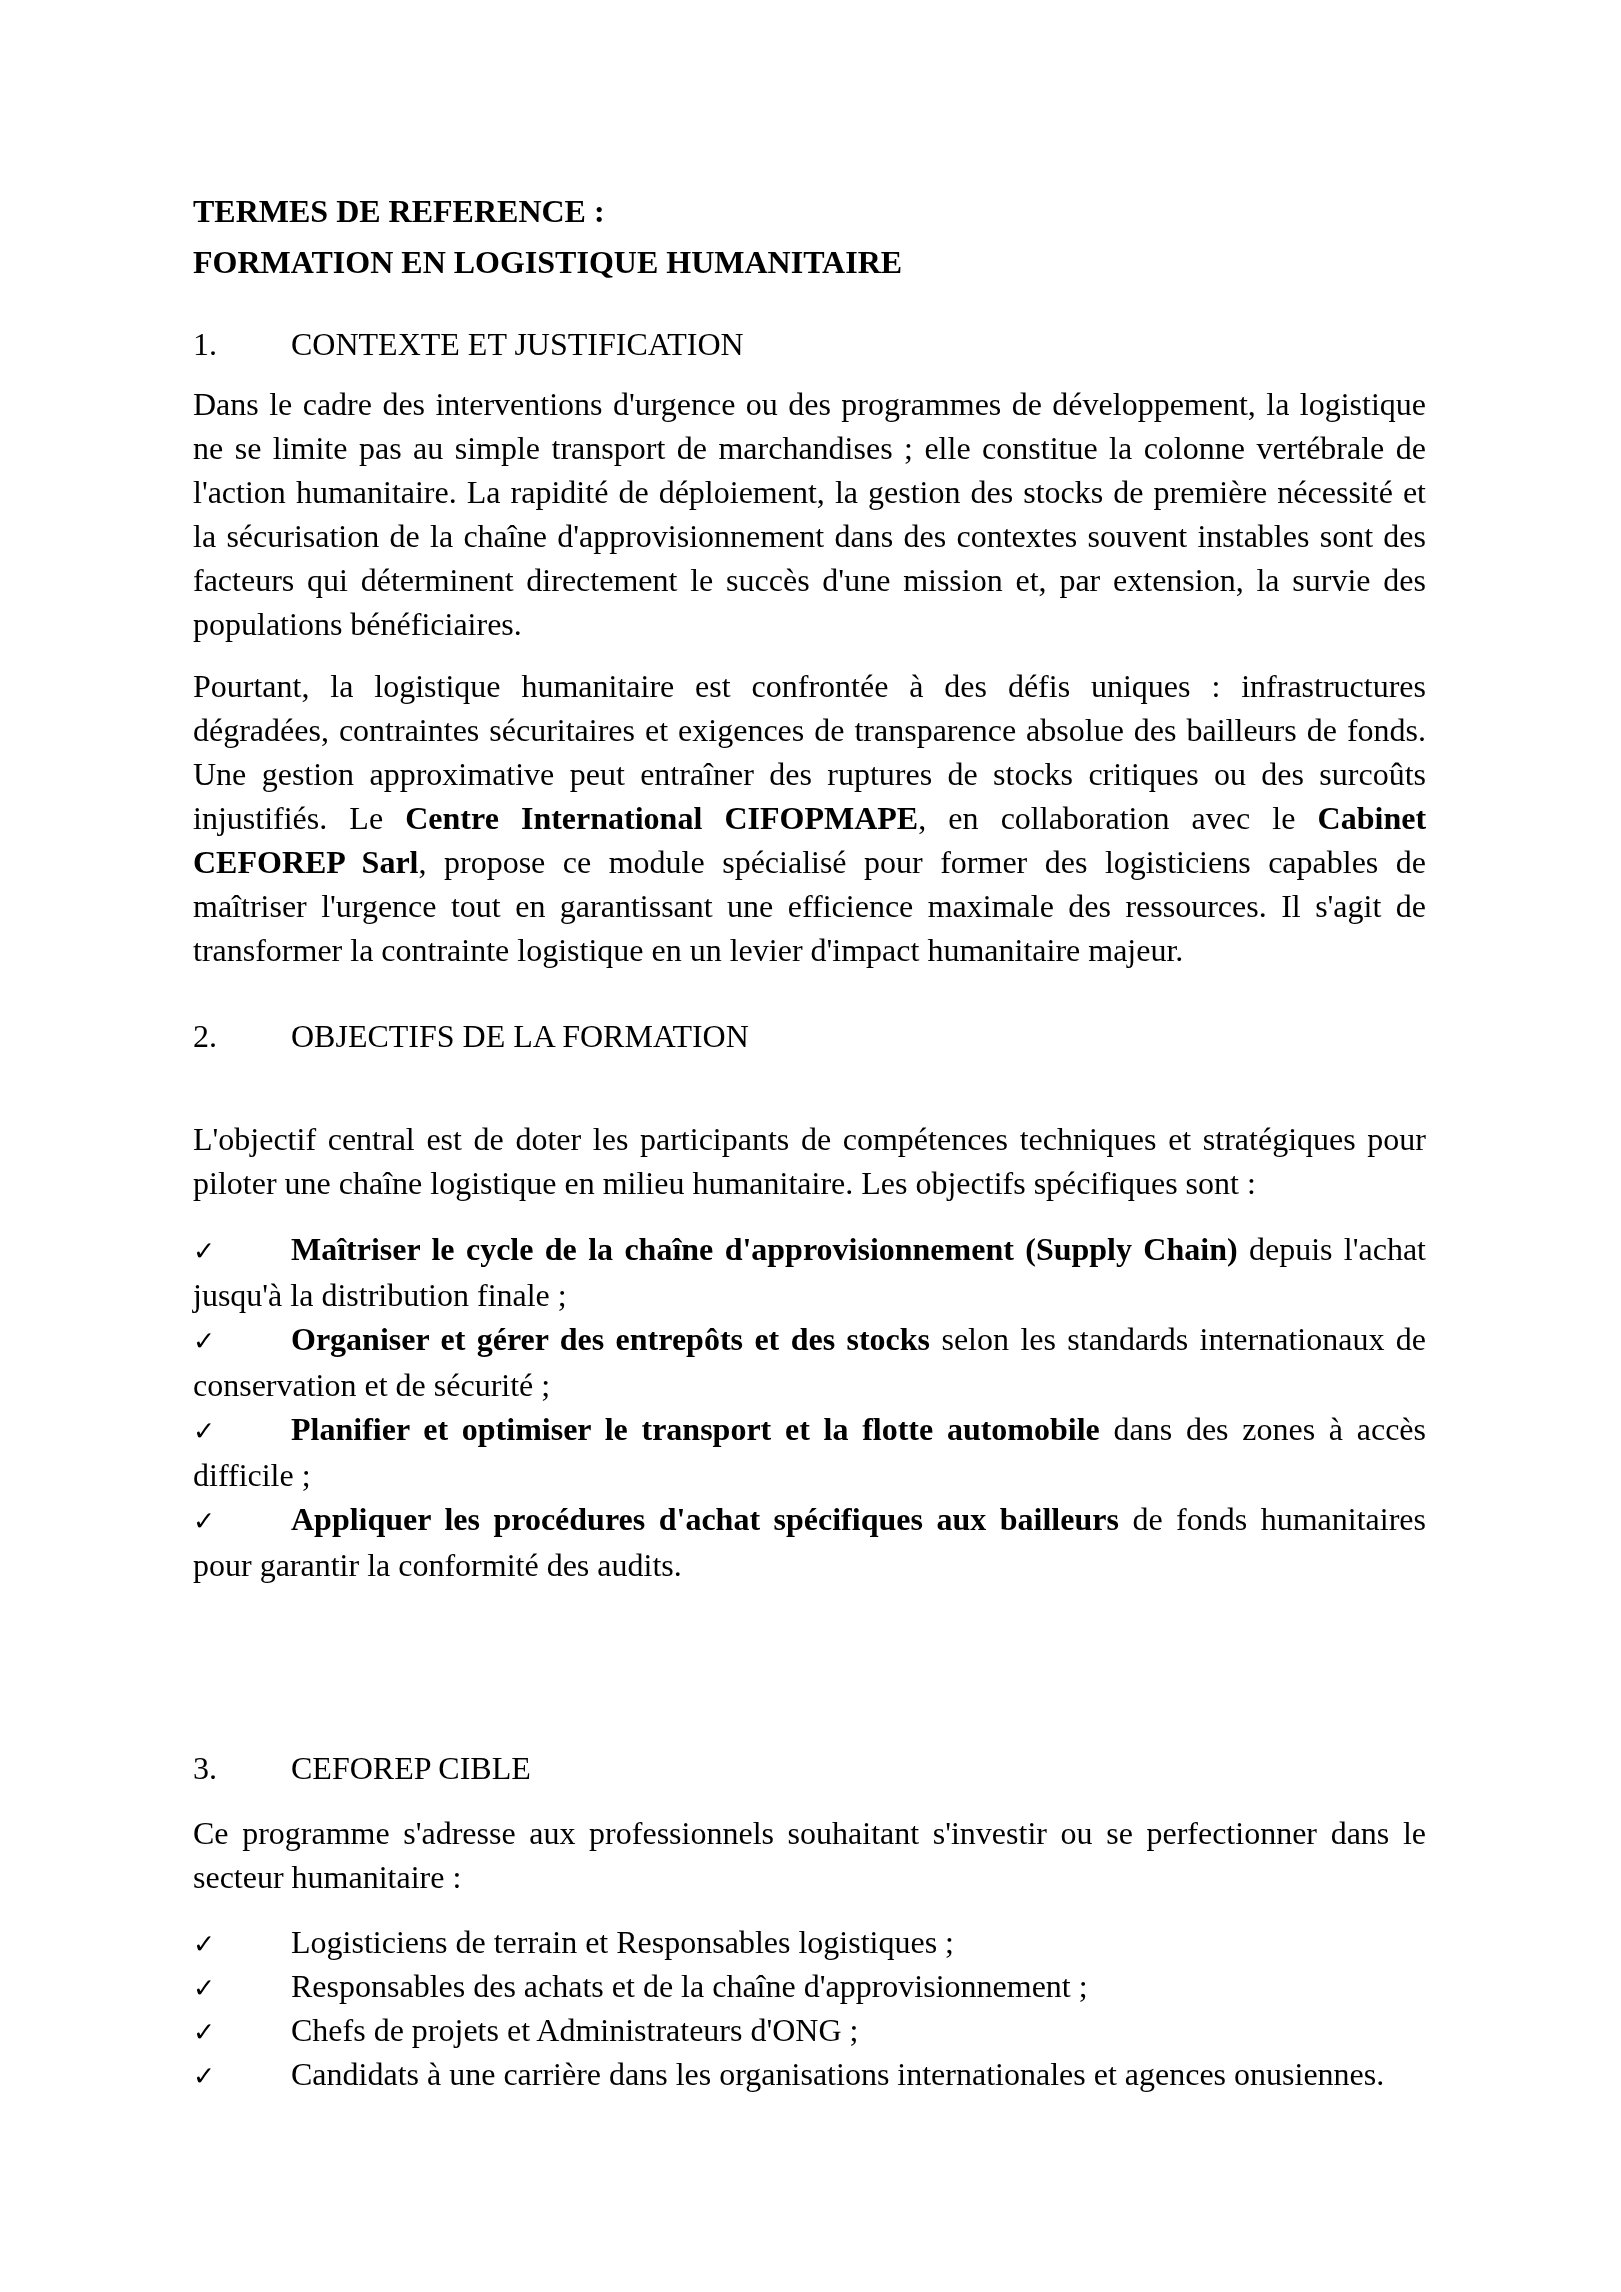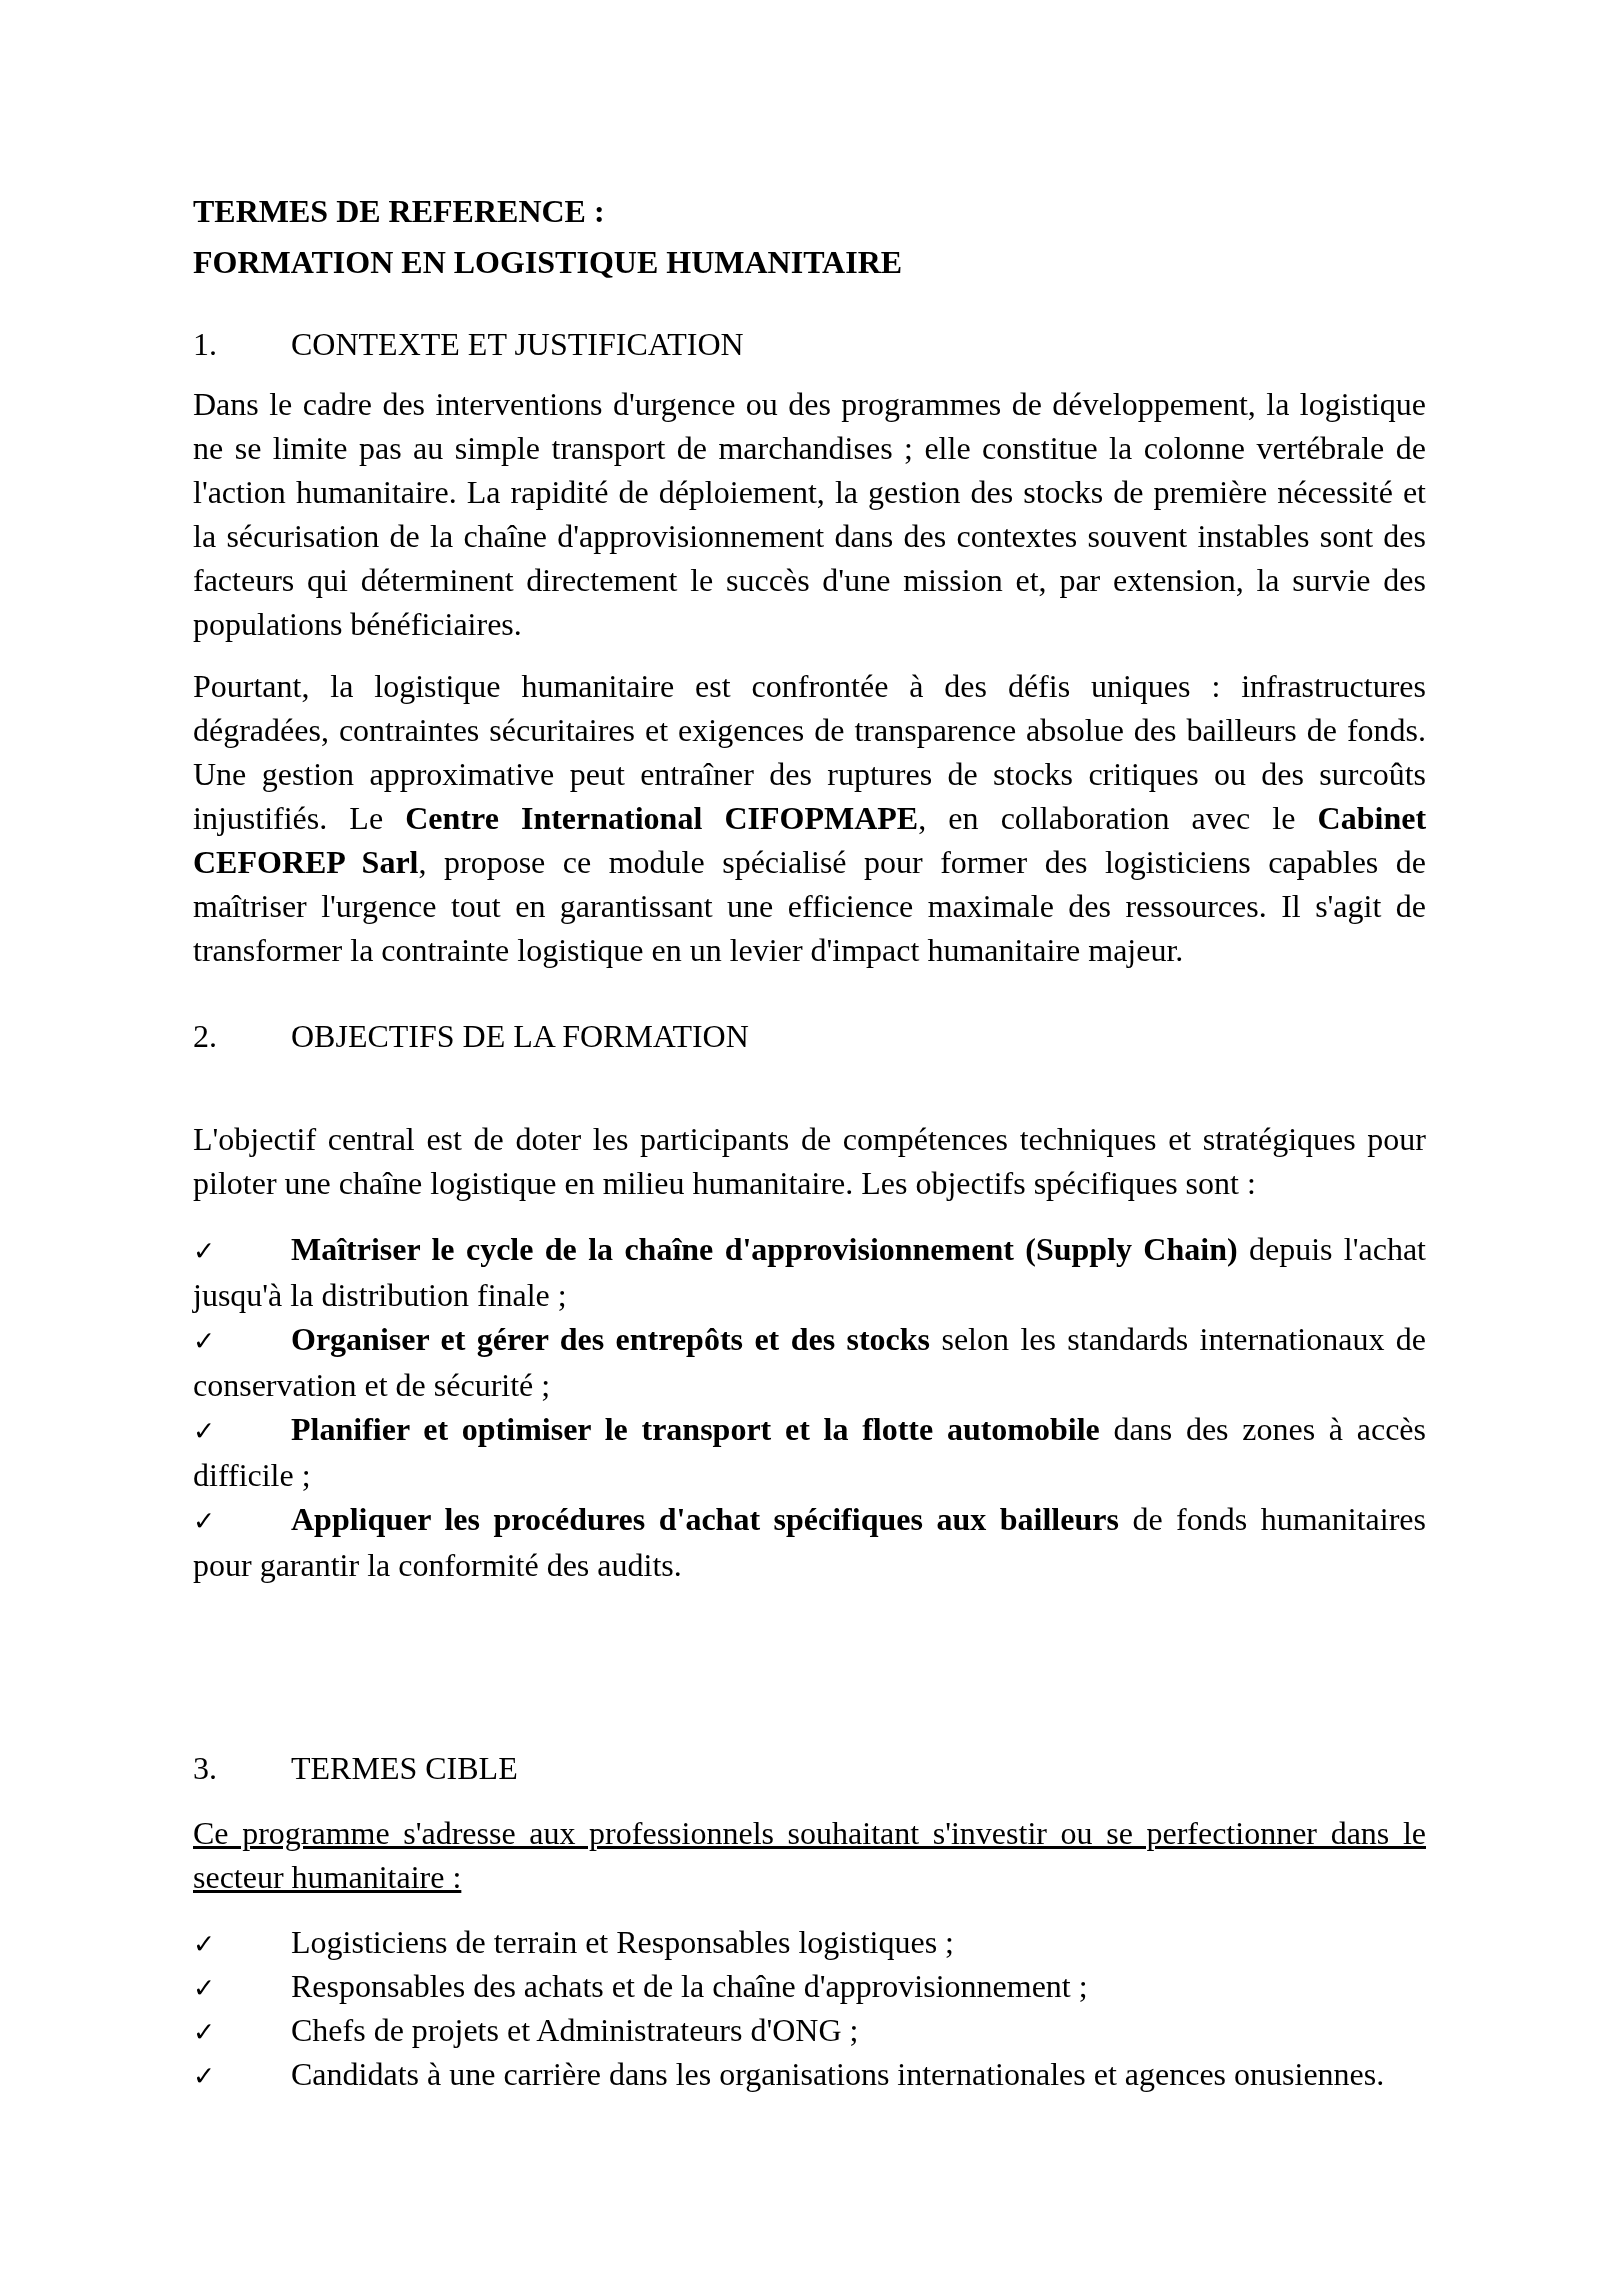--- a/index.html
+++ b/index.html
@@ -42,24 +42,24 @@
 <p class="blk justify" style="top:1117px;">L'objectif central est de doter les participants de compétences techniques et stratégiques pour piloter une chaîne logistique en milieu humanitaire. Les objectifs spécifiques sont :</p>
 
 <div class="blk" style="top:1227px;">
   <p class="bullet"><span class="check">✓</span><b>Maîtriser le cycle de la chaîne d'approvisionnement (Supply Chain)</b><span> depuis l'achat jusqu'à la distribution finale ;</span></p>
   <p class="bullet"><span class="check">✓</span><b>Organiser et gérer des entrepôts et des stocks</b><span> selon les standards internationaux de conservation et de sécurité ;</span></p>
   <p class="bullet"><span class="check">✓</span><b>Planifier et optimiser le transport et la flotte automobile</b><span> dans des zones à accès difficile ;</span></p>
   <p class="bullet"><span class="check">✓</span><b>Appliquer les procédures d'achat spécifiques aux bailleurs</b><span> de fonds humanitaires pour garantir la conformité des audits.</span></p>
 </div>
 
 <div class="blk heading" style="top:1746px;">
-  <span class="num">3.</span><span>TERMES CIBLE</span>
+  <span class="num">3.</span><span>CEFOREP CIBLE</span>
 </div>
 
-<p class="blk justify" style="top:1811px;text-decoration:underline;">Ce programme s'adresse aux professionnels souhaitant s'investir ou se perfectionner dans le secteur humanitaire :</p>
+<p class="blk justify" style="top:1811px;">Ce programme s'adresse aux professionnels souhaitant s'investir ou se perfectionner dans le secteur humanitaire :</p>
 
 <div class="blk plist" style="top:1921px;">
   <p class="bullet"><span class="check">✓</span><span>Logisticiens de terrain et Responsables logistiques ;</span></p>
   <p class="bullet"><span class="check">✓</span><span>Responsables des achats et de la chaîne d'approvisionnement ;</span></p>
   <p class="bullet"><span class="check">✓</span><span>Chefs de projets et Administrateurs d'ONG ;</span></p>
   <p class="bullet"><span class="check">✓</span><span>Candidats à une carrière dans les organisations internationales et agences onusiennes.</span></p>
 </div>
 
 
 </body></html>

